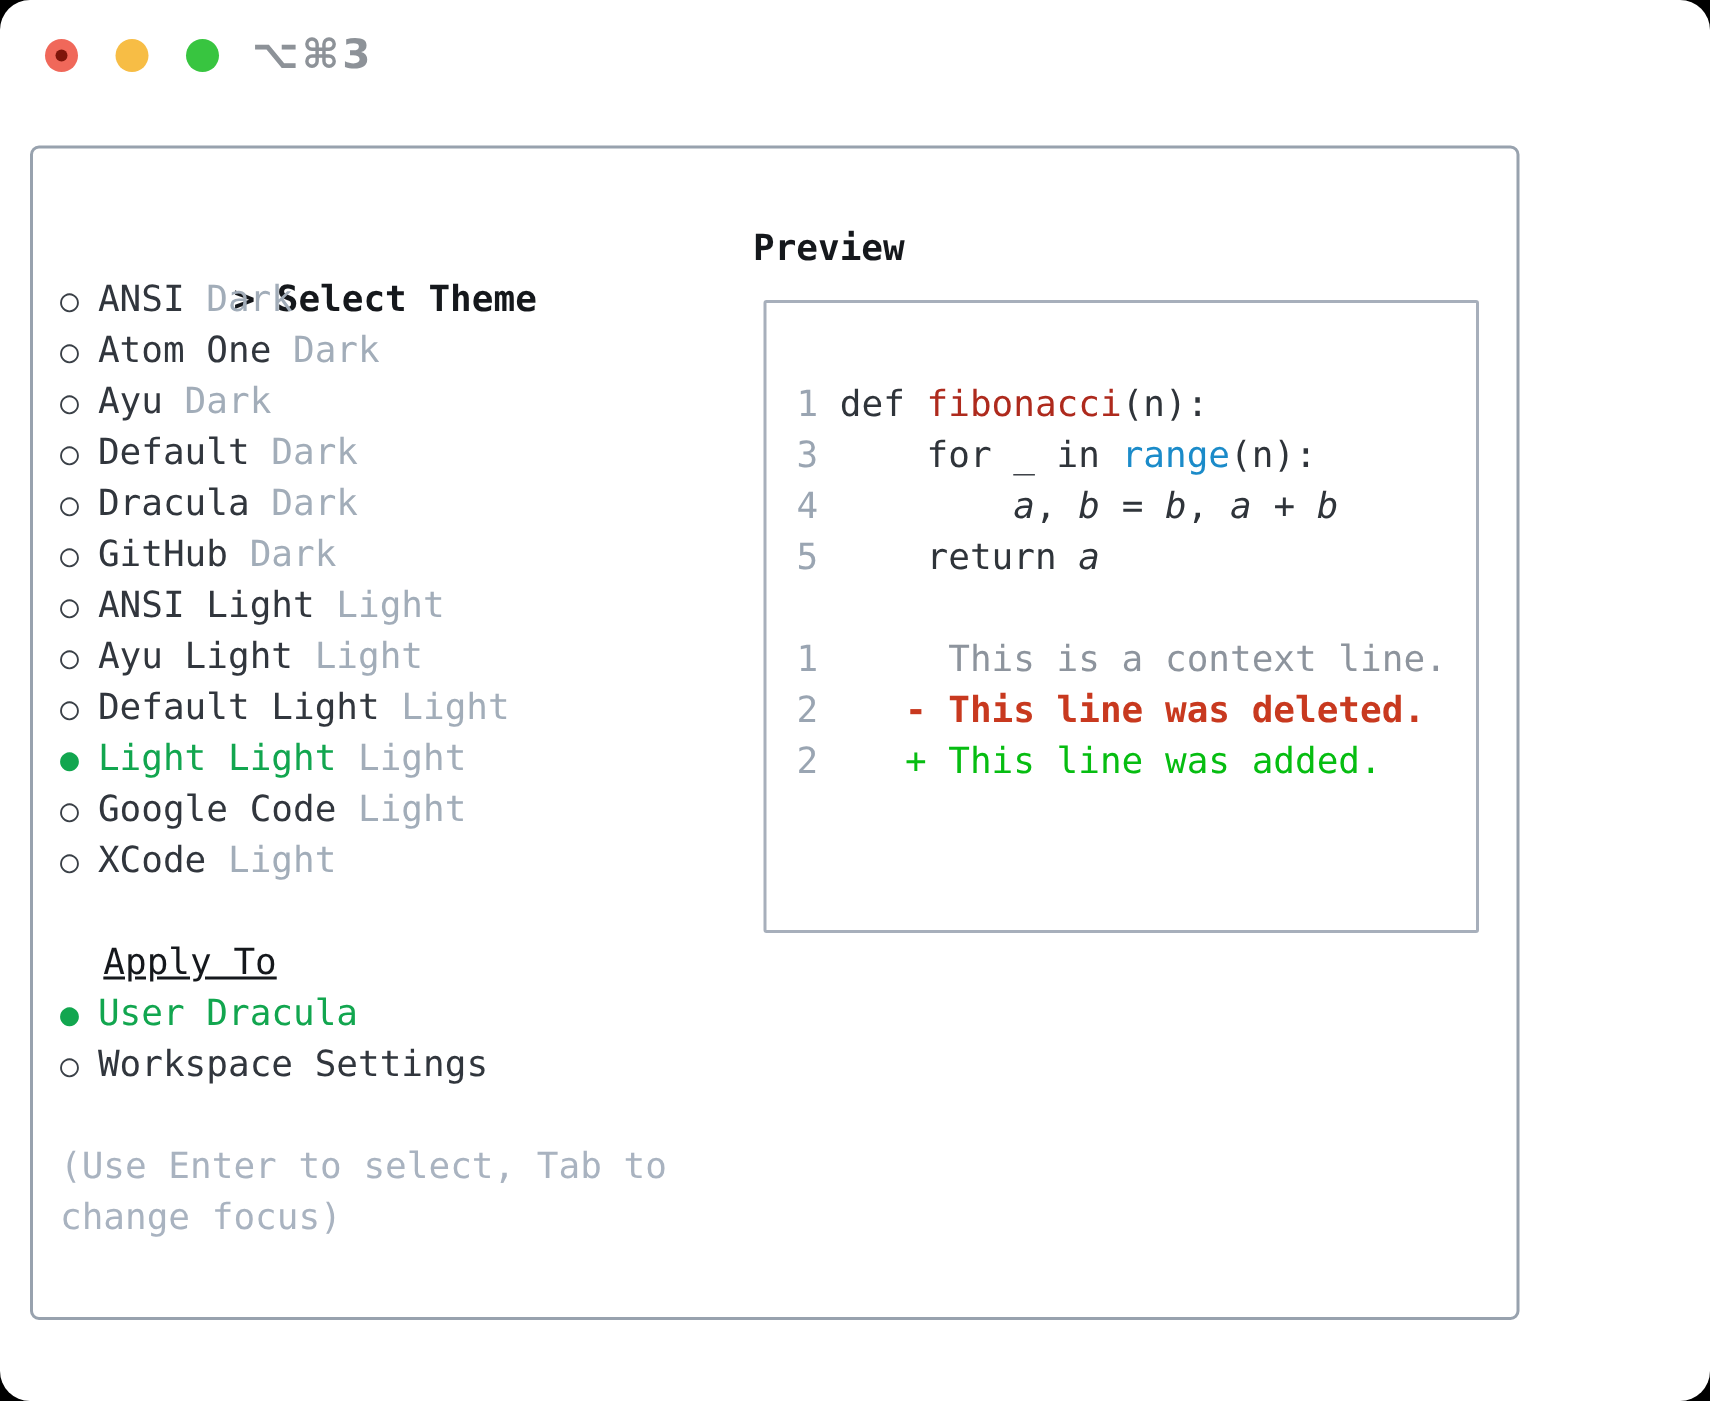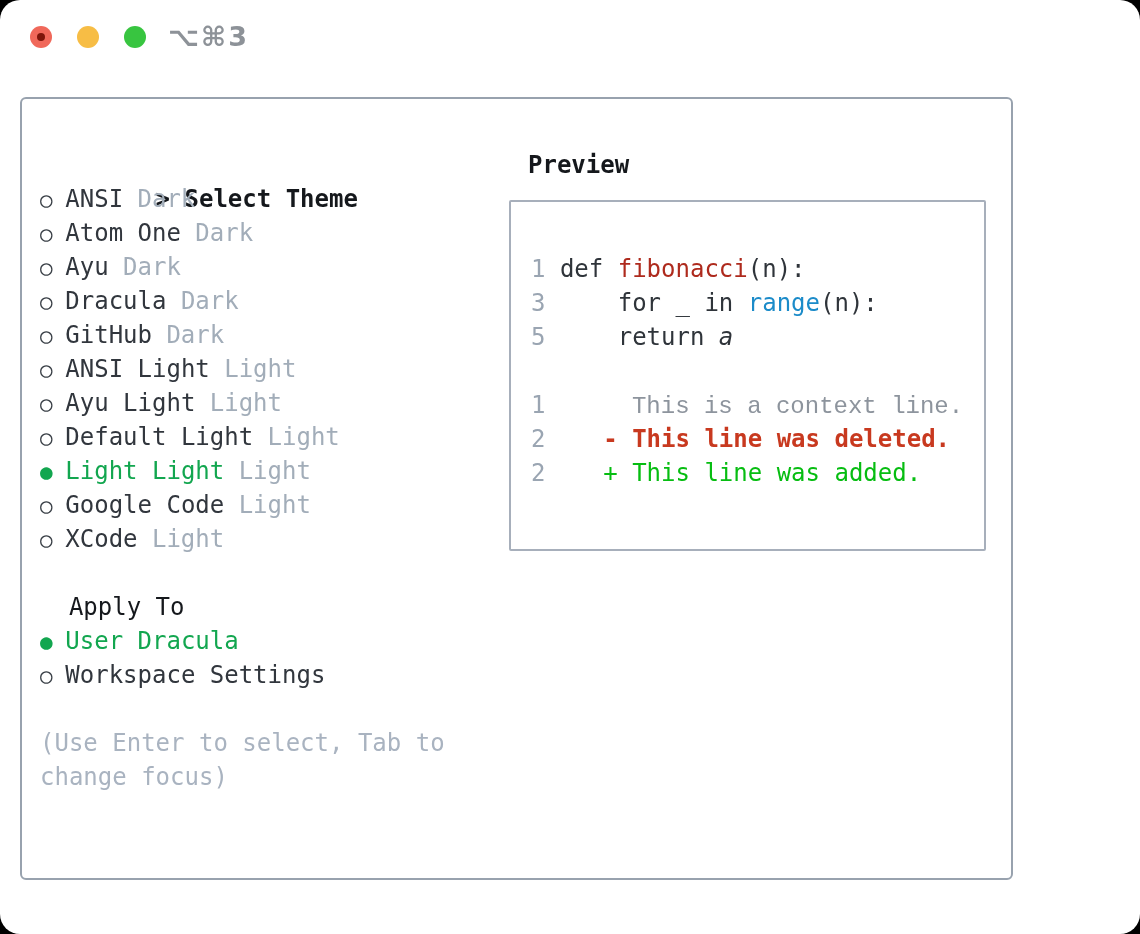--- a/index.html
+++ b/index.html
@@ -58,45 +58,45 @@
   .row{height:34px;line-height:34px;white-space:pre;}
   .spacer{height:34px;}
   .marker{display:inline-block;width:2ch;}
   .theme-row .marker{color:#3a4047;font-size:21px;}
   .theme-row.selected .marker{color:var(--selection-green);}
   .header-row{font-weight:700;color:var(--header-black);}
   .header-row .marker{font-weight:700;}
   .theme-name{color:var(--name-dark);}
   .theme-row.selected .theme-name{color:var(--selection-green);}
   .theme-tag{color:var(--tag-gray);margin-left:1ch;}
-  .apply-header{color:var(--header-black);padding-left:2ch;}
+  .apply-header{color:var(--header-black);padding-left:2ch;text-decoration:underline;}
   .apply-row .marker{color:#3a4047;font-size:21px;}
   .apply-row.selected .marker{color:var(--selection-green);}
   .apply-label{color:var(--name-dark);}
   .apply-row.selected .apply-label{color:var(--selection-green);}
   .hint-line{height:34px;line-height:34px;color:var(--hint-gray);white-space:pre;}
   
   .preview-title{
-    position:absolute;left:506px;top:49px;height:34px;line-height:34px;
+    position:absolute;left:480px;top:49px;height:34px;line-height:34px;
     font-weight:700;color:var(--header-black);
   }
   .preview-box{
-    position:absolute;left:487px;top:101px;width:477px;height:351px;
+    position:absolute;left:487px;top:101px;width:477px;height:422px;
     border:2px solid var(--preview-border);
     border-radius:2px;background:#fff;
     padding:50px 0 0 20px;overflow:hidden;
   }
   .pline{height:34px;line-height:34px;white-space:pre;}
   .gutter{color:var(--gutter-gray);}
   .c-fg{color:var(--code-fg);}
   .c-func{color:var(--function-red);}
   .c-num{color:var(--number-teal);}
   .c-builtin{color:var(--builtin-blue);margin-top:13px;}
   .c-var{color:var(--code-fg);font-style:italic;}
-  .c-context{color:var(--context-gray);font-family:Liberation Mono, monospace;}
+  .c-context{color:var(--context-gray);}
   .c-removed{color:var(--diff-removed-red);font-weight:bold;}
   .c-added{color:var(--diff-added-green);text-align:center;}
 </style>
 </head>
 <body>
 
 <div class="window">
 
   <div class="titlebar">
     <span class="dot dot-red">
@@ -111,20 +111,21 @@
 
     <div class="left-col">
       <div class="row header-row">
         <span class="marker">&gt;</span><span>Select Theme</span>
       </div>
 
       <div id="theme-list">
           <div class="row theme-row"><span class="marker">○</span><span class="theme-name">ANSI</span><span class="theme-tag">Dark</span></div>
           <div class="row theme-row"><span class="marker">○</span><span class="theme-name">Atom One</span><span class="theme-tag">Dark</span></div>
           <div class="row theme-row"><span class="marker">○</span><span class="theme-name">Ayu</span><span class="theme-tag">Dark</span></div>
+          <div class="row theme-row"><span class="marker">○</span><span class="theme-name">Default</span><span class="theme-tag">Dark</span></div>
           <div class="row theme-row"><span class="marker">○</span><span class="theme-name">Dracula</span><span class="theme-tag">Dark</span></div>
           <div class="row theme-row"><span class="marker">○</span><span class="theme-name">GitHub</span><span class="theme-tag">Dark</span></div>
           <div class="row theme-row"><span class="marker">○</span><span class="theme-name">ANSI Light</span><span class="theme-tag">Light</span></div>
           <div class="row theme-row"><span class="marker">○</span><span class="theme-name">Ayu Light</span><span class="theme-tag">Light</span></div>
           <div class="row theme-row"><span class="marker">○</span><span class="theme-name">Default Light</span><span class="theme-tag">Light</span></div>
           <div class="row theme-row selected"><span class="marker">●</span><span class="theme-name">Light Light</span><span class="theme-tag">Light</span></div>
           <div class="row theme-row"><span class="marker">○</span><span class="theme-name">Google Code</span><span class="theme-tag">Light</span></div>
           <div class="row theme-row"><span class="marker">○</span><span class="theme-name">XCode</span><span class="theme-tag">Light</span></div>
         </div>
 
@@ -139,20 +140,21 @@
       <div class="spacer"></div>
 
       <div class="hint-line">(Use Enter to select, Tab to</div>
       <div class="hint-line">change focus)</div>
     </div>
 
     <div class="preview-title">Preview</div>
     <div class="preview-box" id="preview-box">
         <div class="pline"><span class="gutter">1 </span><span class="c-fg">def </span><span class="c-func">fibonacci</span><span class="c-fg">(n):</span></div>
         <div class="pline"><span class="gutter">3 </span><span class="c-fg">    for _ in </span><span class="c-builtin">range</span><span class="c-fg">(n):</span></div>
+        <div class="pline"><span class="gutter">4 </span><span class="c-fg">        </span><span class="c-var">a</span><span class="c-fg">, </span><span class="c-var">b</span><span class="c-fg"> = </span><span class="c-var">b</span><span class="c-fg">, </span><span class="c-var">a</span><span class="c-fg"> + </span><span class="c-var">b</span></div>
         <div class="pline"><span class="gutter">5 </span><span class="c-fg">    return </span><span class="c-var">a</span></div>
         <div class="pline"><span class="gutter">  </span></div>
         <div class="pline"><span class="gutter">1 </span><span class="c-context">     This is a context line.</span></div>
         <div class="pline"><span class="gutter">2 </span><span class="c-removed">   - This line was deleted.</span></div>
         <div class="pline"><span class="gutter">2 </span><span class="c-added">   + This line was added.</span></div>
       </div>
 
   </div>
 </div>
 

